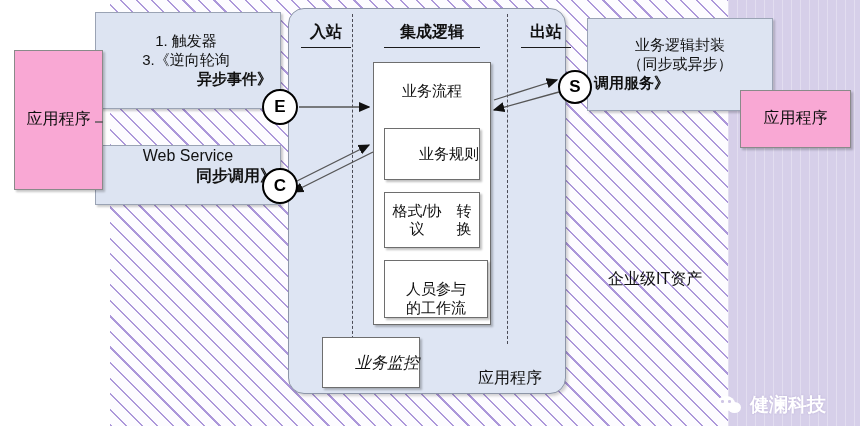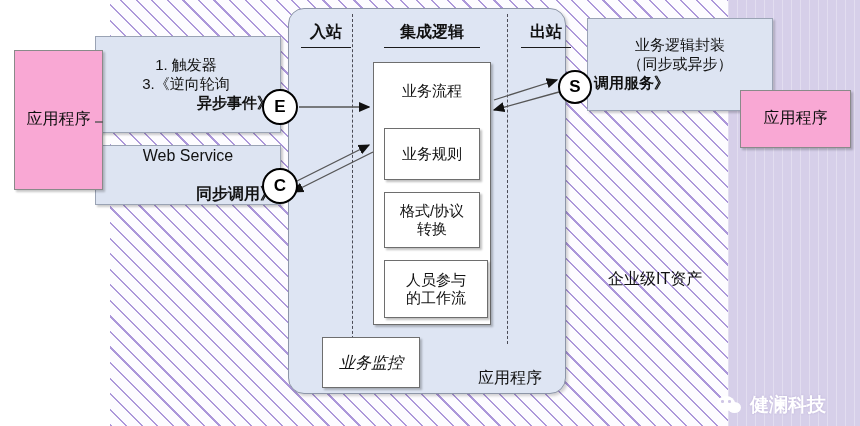--- a/index.html
+++ b/index.html
@@ -27,21 +27,21 @@
   .box{position:absolute;box-sizing:border-box;display:flex;
        align-items:center;justify-content:center;text-align:center;
        color:#111;line-height:1.25;}
   .white-box{background:#f9a8d4;border:1.5px solid #8a8a8a;
        box-shadow:2px 2px 2px rgba(0,0,0,0.22);font-family:Liberation Mono, monospace;}
   .blue-box{background:#dde4f2;border:1.4px solid #9aa3b4;
        box-shadow:2px 2px 2px rgba(0,0,0,0.20);}
 
   .plain-box{position:absolute;box-sizing:border-box;background:#ffffff;
        border:1.5px solid #6e6e6e;display:flex;align-items:center;
-       justify-content:center;text-align:center;line-height:1.22;color:#111;
+       justify-content:flex-end;text-align:center;line-height:1.22;color:#111;
        box-shadow:1.5px 1.5px 2px rgba(0,0,0,0.25);}
 
   
   .platform{position:absolute;left:288px;top:8px;width:278px;height:386px;
        box-sizing:border-box;background:#dee5f3;border:1.6px solid #8d96a8;
        border-radius:16px;box-shadow:2px 2px 3px rgba(0,0,0,0.18);}
 
   .dash-v{position:absolute;border-left:1.4px dashed #4b4b55;}
 
   .hdr{position:absolute;text-align:center;font-size:16px;font-weight:bold;
@@ -92,45 +92,45 @@
   <div class="dash-v" style="left:507px;top:14px;height:330px;"></div>
 
   <div class="plain-box" style="left:373px;top:62px;width:118px;height:263px;background:#ffffff;border:1.5px solid #6e6e6e;display:block;"></div>
 
   <div class="label" style="left:373px;top:82px;width:118px;text-align:center;font-size:15px;">业务流程</div>
 
   <div class="plain-box" style="left:384px;top:128px;width:96px;height:52px;font-size:15px;">
     <span>业务规则</span>
   </div>
 
-  <div class="plain-box" style="left:384px;top:192px;width:96px;height:56px;font-size:15px;flex-direction:column;">
+  <div class="plain-box" style="left:384px;top:192px;width:96px;height:56px;font-size:15px;flex-direction:row;">
     <span>格式/协议</span>
     <span>转换</span>
   </div>
 
   <div class="plain-box" style="left:384px;top:260px;width:104px;height:58px;font-size:15px;flex-direction:column;">
     <span>人员参与</span>
     <span>的工作流</span>
   </div>
 
   <div class="plain-box" style="left:322px;top:337px;width:98px;height:51px;font-size:16px;font-style:italic;">
     <span>业务监控</span>
   </div>
 
   <div class="label" style="left:478px;top:368px;font-size:16px;">应用程序</div>
 
-  <div class="box blue-box" style="left:95px;top:36px;width:186px;height:97px;
+  <div class="box blue-box" style="left:95px;top:12px;width:186px;height:97px;
         flex-direction:column;justify-content:center;font-size:15px;padding-right:4px;">
     <span style="align-self:center;">1. 触发器</span>
     <span style="align-self:center;">3.《逆向轮询</span>
     <span style="align-self:flex-end;font-weight:bold;padding-right:4px;">异步事件》</span>
   </div>
 
   <div class="box blue-box" style="left:95px;top:145px;width:186px;height:60px;
-        flex-direction:column;justify-content:space-between;font-size:16px;">
+        flex-direction:column;justify-content:flex-start;font-size:16px;">
     <span style="align-self:center;">Web Service</span>
     <span style="align-self:flex-end;font-weight:bold;padding-right:4px;">同步调用》</span>
   </div>
 
   <div class="box white-box" style="left:14px;top:50px;width:89px;height:140px;font-size:16px;">
     <span>应用程序</span>
   </div>
 
   <div class="box blue-box" style="left:587px;top:18px;width:186px;height:93px;
         flex-direction:column;justify-content:center;font-size:15px;">

